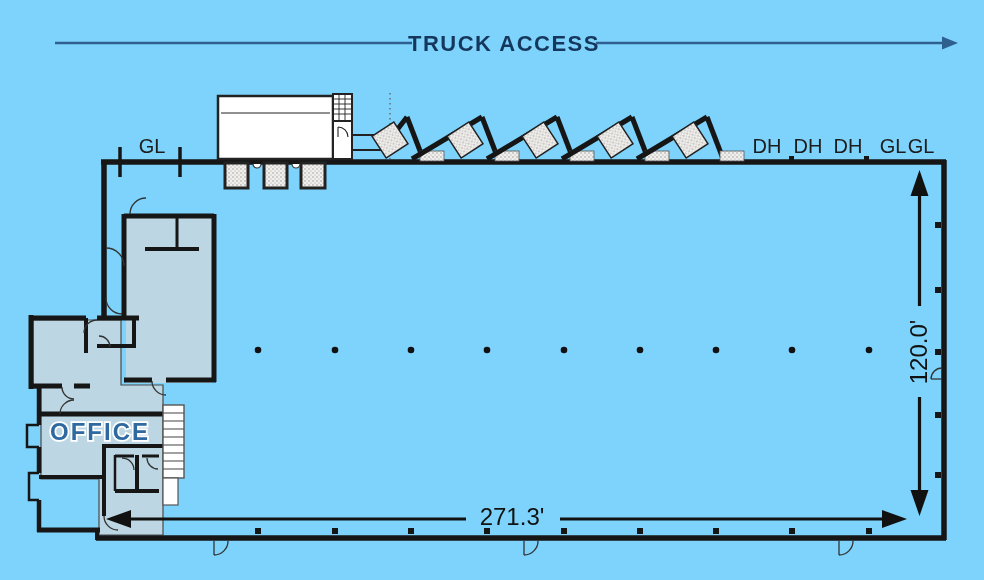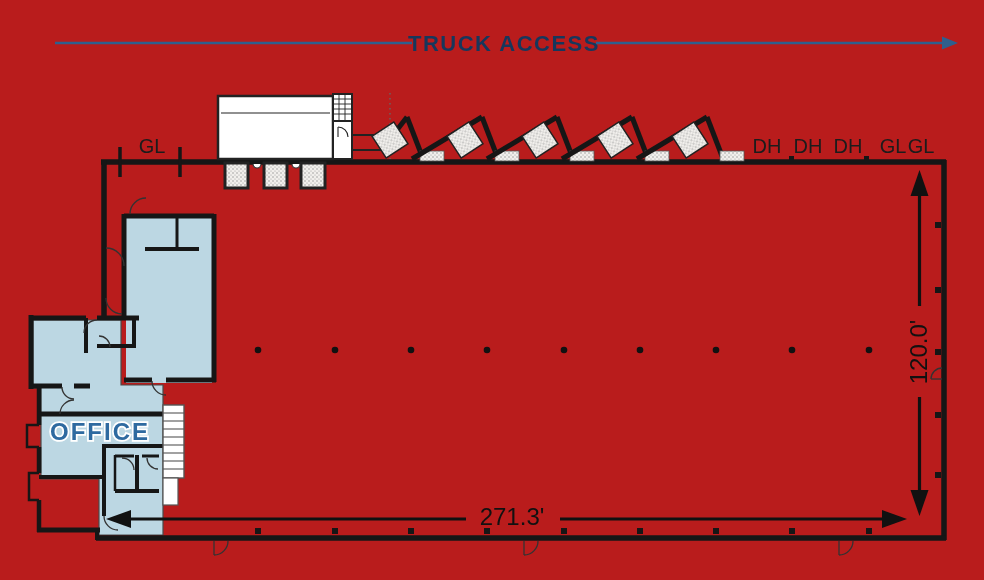--- a/index.html
+++ b/index.html
@@ -1,16 +1,16 @@
 <!DOCTYPE html>
 <html style="--truck-access-text: #16375c; --truck-access-line: #2f5f8e; --office-fill: #bcd7e3; --office-text: #2e6aa0; --wall: #161616; --dimension: #111111;"><head>
 <meta charset="utf-8">
 <style>
   html,body{margin:0;padding:0;background:#ffffff;}
-  .stage{position:relative;width:984px;height:580px;background:#b91c1c;overflow:hidden;
+  .stage{position:relative;width:984px;height:580px;background:#7dd3fc;overflow:hidden;
          font-family:"Liberation Sans", sans-serif;}
   svg text{font-family:"Liberation Sans", sans-serif;}
   .truck-label{font-weight:bold;font-size:22px;letter-spacing:1.5px;fill:var(--truck-access-text,#16375c);}
   .door-label{font-size:20px;fill:#1c1c1c;}
   .dim-label{font-size:24px;fill:var(--dimension,#111);}
   .office-label{font-weight:bold;font-size:24px;letter-spacing:2px;fill:var(--office-text,#2e6aa0);
                 stroke:#ffffff;stroke-width:3.5px;paint-order:stroke;}
 </style>
 </head>
 <body>

